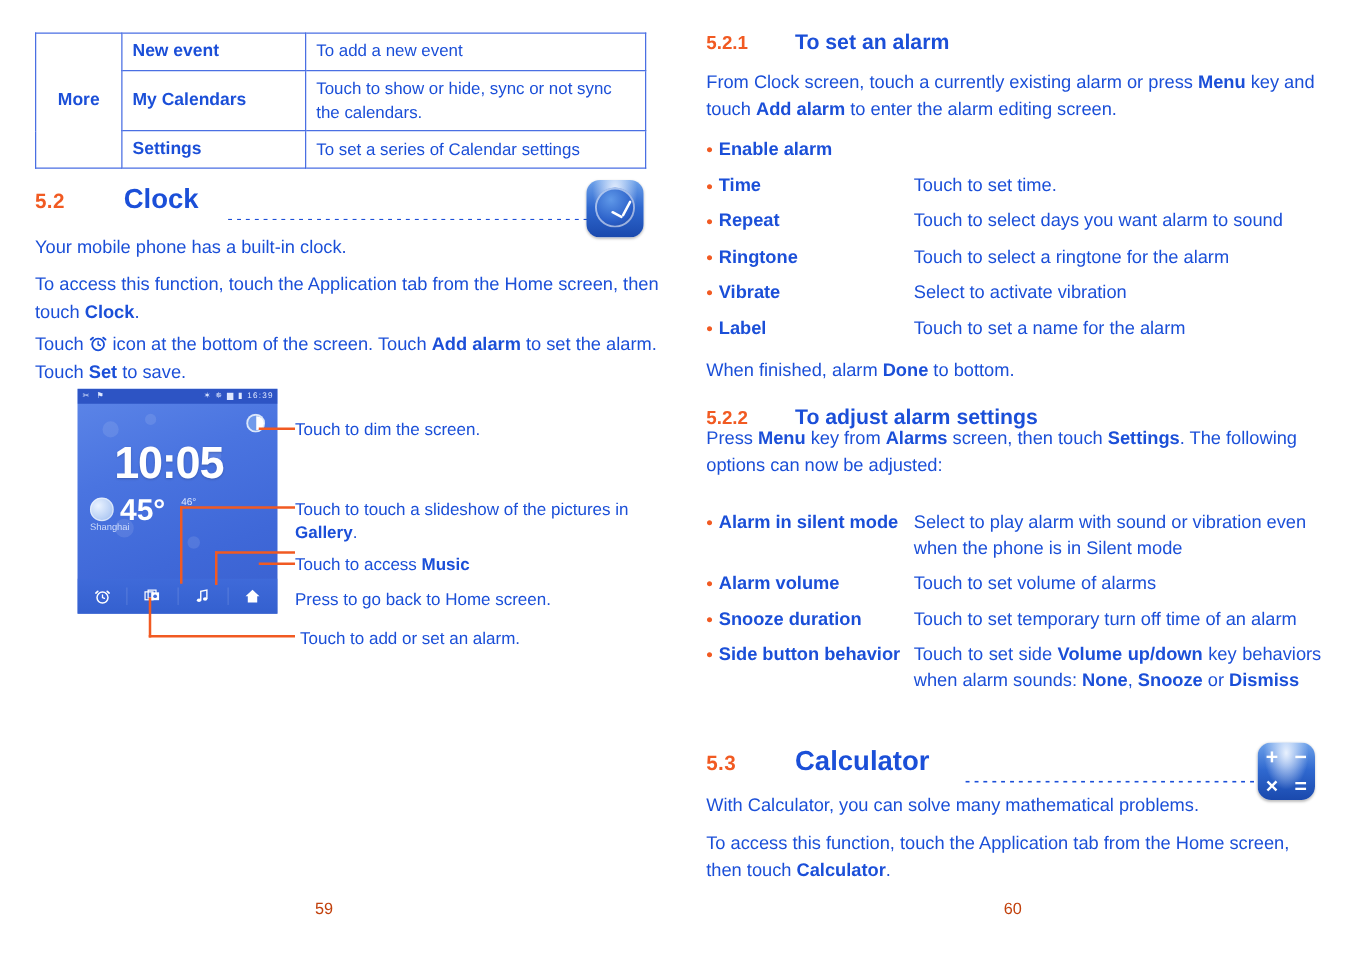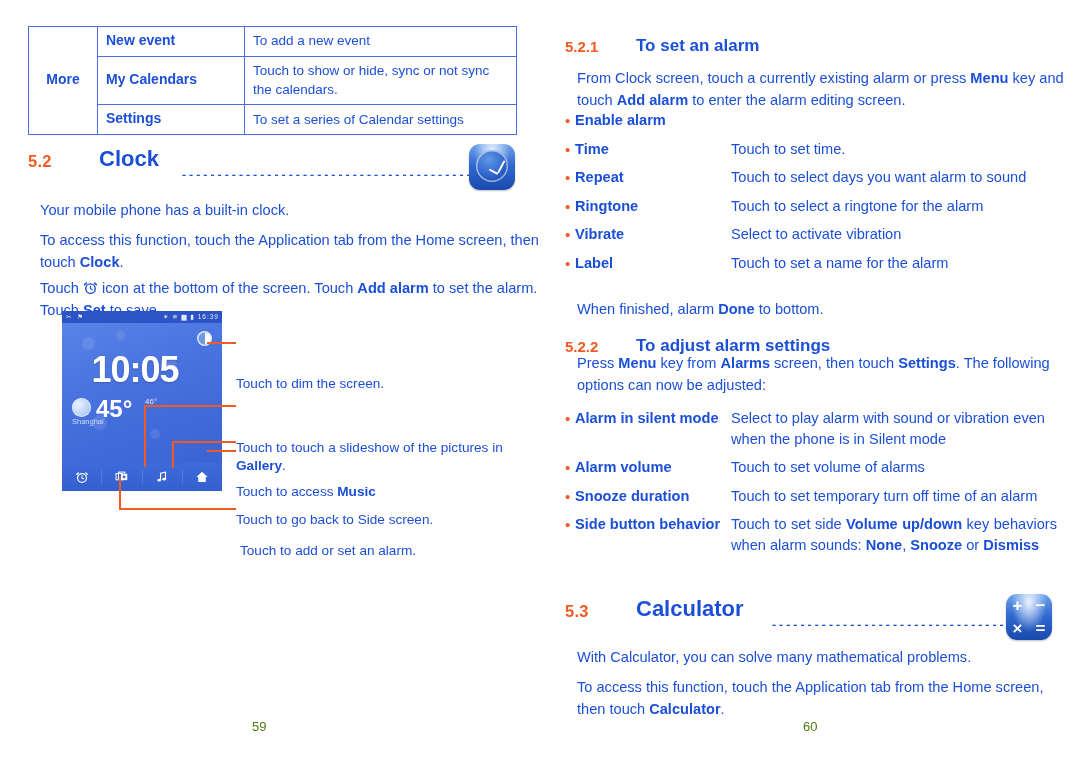--- a/index.html
+++ b/index.html
@@ -25,26 +25,26 @@
 
   
   .h-sec{position:relative;height:40px;}
   .h-num{position:absolute;left:0;top:8px;color:#F15A22;font-weight:bold;font-size:16.5px;letter-spacing:.3px;}
   .h-title{position:absolute;left:71px;top:2px;color:#1B4FD8;font-weight:bold;font-size:22px;white-space:nowrap;}
   .leader{
     position:absolute;top:14px;height:18px;color:#1B4FD8;
     font-weight:bold;font-size:22px;overflow:hidden;white-space:nowrap;
     letter-spacing:1px;
   }
-  .h-sub{position:relative;height:26px;margin-top:14px;}
+  .h-sub{position:relative;height:26px;margin-top:2px;}
   .h-sub .n{position:absolute;left:0;top:2px;color:#F15A22;font-weight:bold;font-size:15px;}
   .h-sub .t{position:absolute;left:71px;top:0px;color:#1B4FD8;font-weight:bold;font-size:17px;}
 
   p.para{
-    margin:12px;color:#1B4FD8;font-size:14.6px;line-height:1.5;
+    margin:0;color:#1B4FD8;font-size:14.6px;line-height:1.5;
   }
   b{font-weight:bold;}
 
   
   .dl{margin:0;padding:0;}
   .dl .row{display:flex;align-items:flex-start;margin-bottom:7px;}
   .dl .bullet{color:#F15A22;font-size:15px;line-height:1.44;width:10px;flex:0 0 10px;}
   .dl .term{color:#1B4FD8;font-weight:bold;font-size:14.6px;line-height:1.44;flex:0 0 150px;padding-right:6px;}
   .dl .desc{color:#1B4FD8;font-size:14.6px;line-height:1.44;flex:1;}
   .dl .desc.justify{text-align:justify;}
@@ -103,23 +103,23 @@
   .dimbtn{
     position:absolute;right:10px;top:20px;width:15px;height:15px;border-radius:50%;
     background:#6f9aeb;box-shadow:inset 0 0 0 1.5px rgba(255,255,255,.75);
     overflow:hidden;
   }
   .dimbtn::after{content:"";position:absolute;left:7.5px;top:2px;width:6px;height:11px;background:#fff;border-radius:0 6px 6px 0;}
   .drop{position:absolute;border-radius:50%;background:rgba(255,255,255,.10);}
 
   
   .ln{position:absolute;background:#F15A22;}
-  .lbl{position:absolute;color:#1B4FD8;font-size:13.6px;line-height:1.36;margin-top:40px;}
-
-  .pgnum{position:absolute;bottom:33px;font-size:13px;color:#4d7c0f;}
+  .lbl{position:absolute;color:#1B4FD8;font-size:13.6px;line-height:1.36;}
+
+  .pgnum{position:absolute;bottom:33px;font-size:13px;color:#c2410c;}
 </style>
 </head>
 <body>
 
 <div class="page">
 
   <div class="col-left">
 
     <table class="tbl">
       <tbody>
@@ -227,21 +227,21 @@
 
     <div class="ln" style="left:95px;top:478px;width:2px;height:32px;"></div>
     <div class="ln" style="left:95px;top:508px;width:117px;height:2px;"></div>
 
     <div class="lbl" style="left:212px;top:335px;width:280px;">Touch to dim the screen.</div>
 
     <div class="lbl" style="left:212px;top:399px;width:290px;"><span>Touch to touch a slideshow of the pictures in </span><b>Gallery</b><span>.</span></div>
 
     <div class="lbl" style="left:212px;top:443px;width:290px;"><span>Touch to access </span><b>Music</b></div>
 
-    <div class="lbl" style="left:212px;top:471px;width:290px;">Touch to go back to Side screen.</div>
+    <div class="lbl" style="left:212px;top:471px;width:290px;">Press to go back to Home screen.</div>
 
     <div class="lbl" style="left:216px;top:502px;width:290px;">Touch to add or set an alarm.</div>
 
     <div class="pgnum" style="left:228px;">59</div>
   </div>
 
   <div class="col-right">
 
     <div class="h-sub" style="position:absolute;left:5px;top:22px;width:495px;">
       <span class="n">5.2.1</span>

